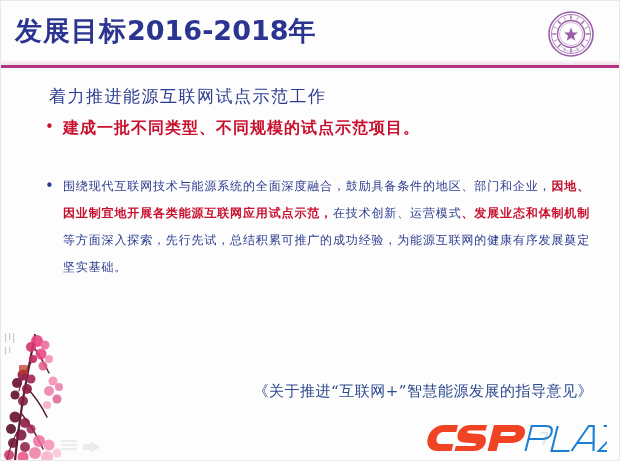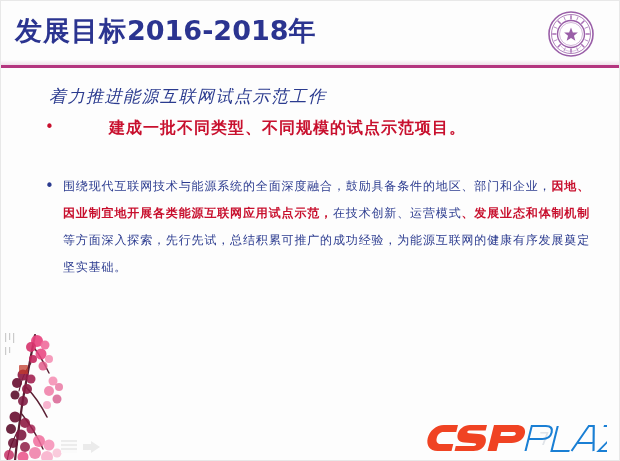--- a/index.html
+++ b/index.html
@@ -52,42 +52,41 @@
   
   #body{
     position:absolute;left:0;top:72px;width:620px;
   }
   .headline{
     position:absolute;left:48px;top:12px;
     font-size:17px;color:#2b3b8f;
     font-family:"DejaVu Serif","Liberation Serif",serif;
     letter-spacing:1.5px;
     white-space:nowrap;
-    font-style:italic;
   }
   .bullet-row{
     position:absolute;display:flex;align-items:flex-start;
   }
   .bullet-dot{
     flex:0 0 auto;width:18px;
     font-size:15px;line-height:25px;
     text-align:left;
   }
   .bullet-text{
     flex:1 1 auto;
     font-family:"DejaVu Serif","Liberation Serif",serif;
     letter-spacing:.5px;
   }
   #b1{
     left:44px;top:42px;width:540px;
   }
   #b1 .bullet-dot{color:#c8102e;}
   #b1 .bullet-text{
     font-size:16px;line-height:25px;color:#c8102e;font-weight:bold;
-    letter-spacing:1px;white-space:nowrap;margin-left:46px;
+    letter-spacing:1px;white-space:nowrap;
   }
   #b2{
     left:44px;top:100px;width:545px;
   }
   #b2 .bullet-dot{color:#2b3b8f;line-height:27px;}
   #b2 .bullet-text{
     font-size:12px;line-height:27px;color:#2b3b8f;
     text-align:justify;text-justify:inter-ideograph;
     letter-spacing:.8px;
   }
@@ -199,20 +198,21 @@
       <span class="bullet-dot">•</span>
       <span class="bullet-text">建成一批不同类型、不同规模的试点示范项目。</span>
     </div>
 
     <div class="bullet-row" id="b2">
       <span class="bullet-dot">•</span>
       <span class="bullet-text"><span class="blue">围绕现代互联网技术与能源系统的全面深度融合，鼓励具备条件的地区、部门和企业，</span><span class="red">因地、因业制宜地开展各类能源互联网应用试点示范，</span><span class="blue">在技术创新、运营模式</span><span class="red">、发展业态和体制机制</span><span class="blue">等方面深入探索，先行先试，总结积累可推广的成功经验，为能源互联网的健康有序发展奠定坚实基础。</span></span>
     </div>
   </div>
 
+  <div id="citation">《关于推进“互联网+”智慧能源发展的指导意见》</div>
 
   <div id="blossom">
     <svg width="122" height="133" viewBox="0 0 122 133">
 
       <g stroke="#5a1f33" fill="none" stroke-linecap="round">
         <path d="M34 6 C30 26 26 48 22 70 C19 90 16 110 14 132" stroke-width="2.2"></path>
         <path d="M34 20 C40 28 44 36 48 44" stroke-width="1.4"></path>
         <path d="M25 58 C33 66 40 76 46 88" stroke-width="1.6"></path>
         <path d="M20 84 C28 94 36 106 42 120" stroke-width="1.4"></path>
         <path d="M18 100 C12 110 8 120 6 132" stroke-width="1.2"></path>

